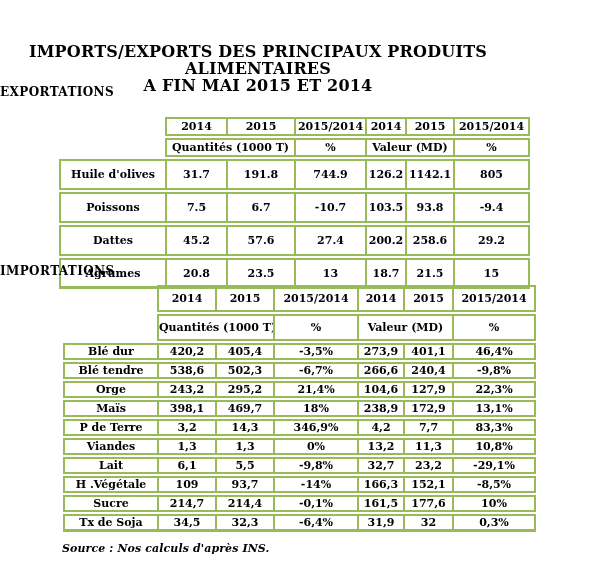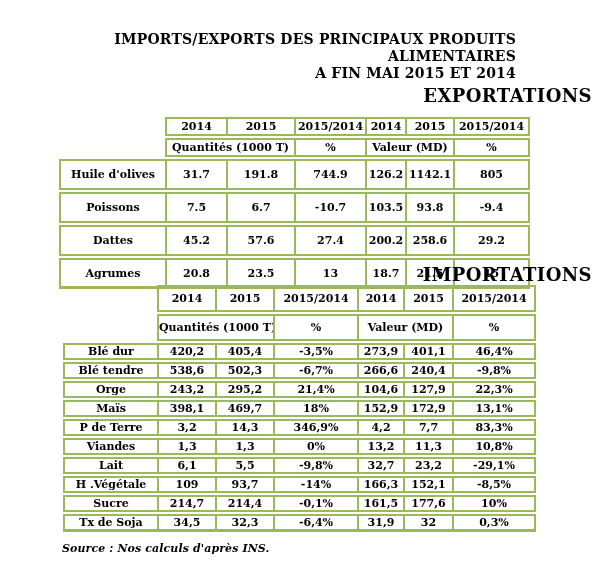--- a/index.html
+++ b/index.html
@@ -1,26 +1,26 @@
 <!DOCTYPE html>
 <html style="--accent: #9aba59;"><head>
 <meta charset="utf-8">
 <style>
   html,body{margin:0;padding:0;background:#fff;}
   .page{
     position:relative;width:600px;height:574px;background:#ffffff;
     font-family:"DejaVu Serif","Liberation Serif",serif;color:#000;overflow:hidden;
   }
   .doc-title{
-    position:absolute;top:31px;left:0;width:516px;text-align:right;
-    font-weight:bold;font-size:14px;line-height:17px;letter-spacing:0.2px;
+    position:absolute;top:43px;left:0;width:516px;text-align:center;
+    font-weight:bold;font-size:16px;line-height:17px;letter-spacing:0.2px;
   }
   .section-heading{
-    position:absolute;left:0;width:592px;text-align:right;
-    font-weight:bold;font-size:18px;letter-spacing:0.4px;
+    position:absolute;left:0;width:592px;text-align:left;
+    font-weight:bold;font-size:12px;letter-spacing:0.4px;
   }
   #exp-heading{top:85px;}
   #imp-heading{top:264px;}
   table.grid{
     position:absolute;border-collapse:separate;border-spacing:0 2px;
     table-layout:fixed;
   }
   table.grid td{
     box-sizing:border-box;border:2px solid var(--accent,#9aba59);border-right:none;
     text-align:center;vertical-align:middle;padding:0;overflow:hidden;
@@ -172,21 +172,21 @@
       <td>21,4%</td>
       <td>104,6</td>
       <td>127,9</td>
       <td class="last">22,3%</td>
     </tr>
     <tr class="data">
       <td>Maïs</td>
       <td>398,1</td>
       <td>469,7</td>
       <td>18%</td>
-      <td>152,9</td>
+      <td>238,9</td>
       <td>172,9</td>
       <td class="last">13,1%</td>
     </tr>
     <tr class="data">
       <td>P de Terre</td>
       <td>3,2</td>
       <td>14,3</td>
       <td>346,9%</td>
       <td>4,2</td>
       <td>7,7</td>

